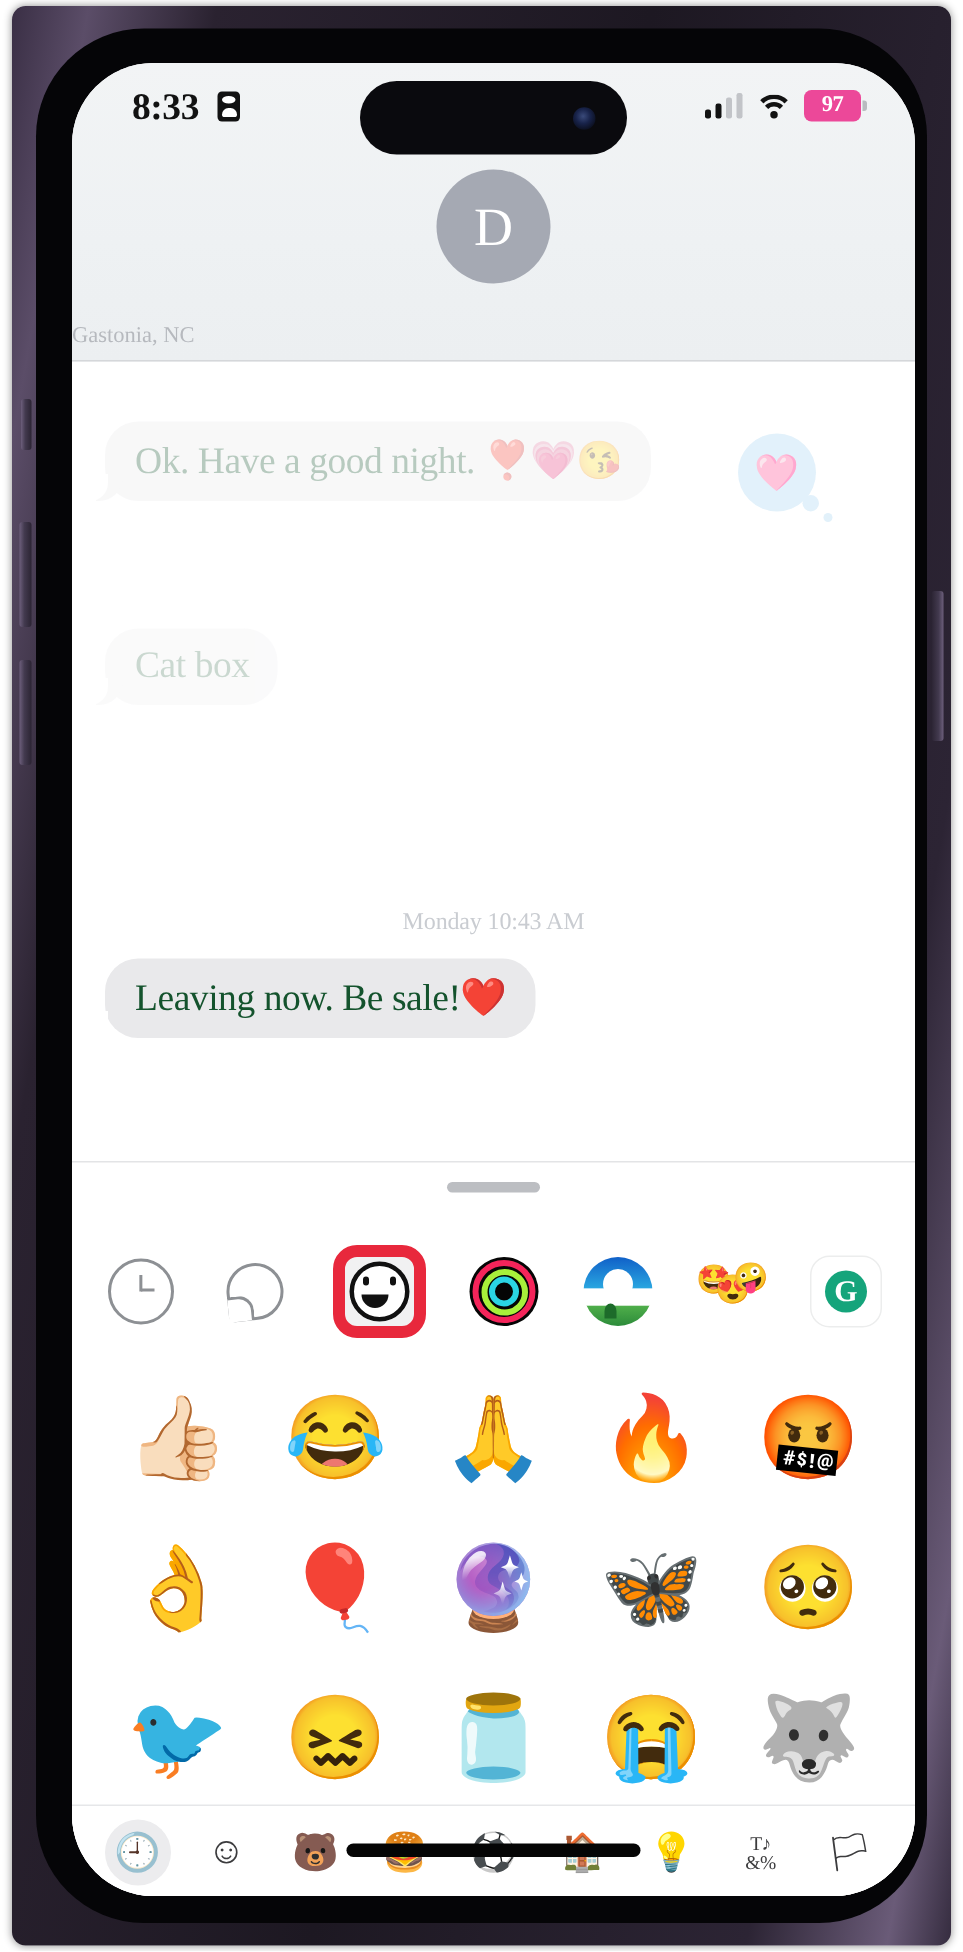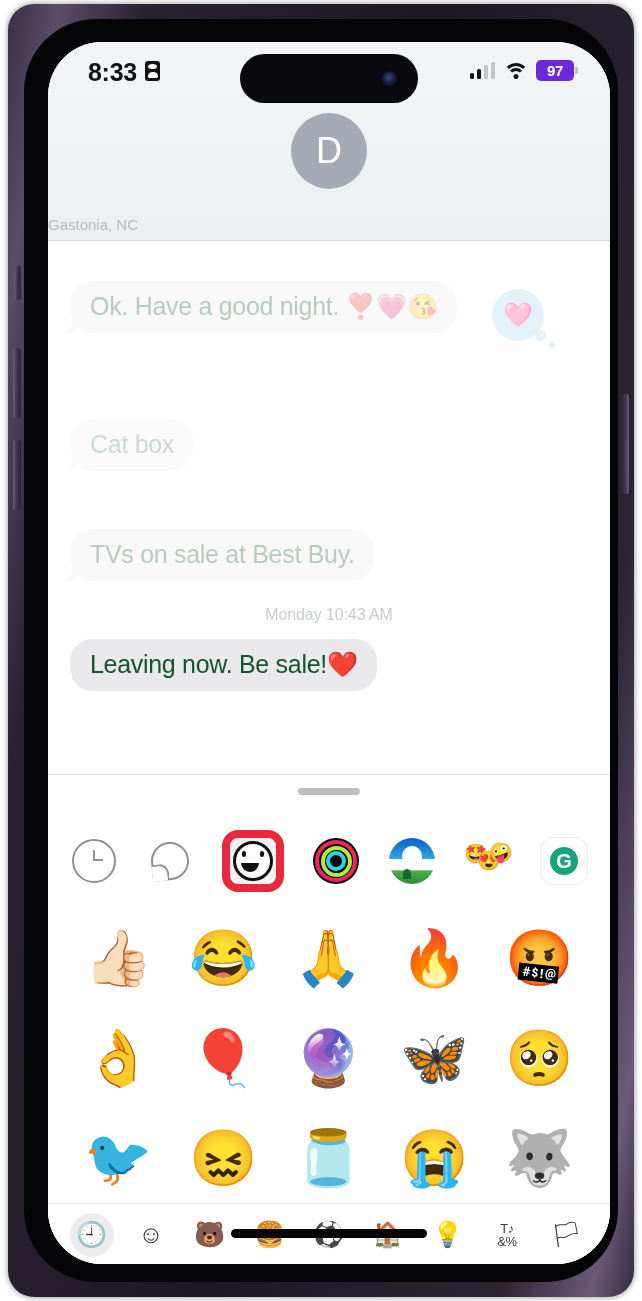--- a/index.html
+++ b/index.html
@@ -16,23 +16,24 @@
     background: #ffffff;
   }
 
   
   .phone-outer {
     position: absolute;
     left: 8px;
     top: 4px;
     width: 626px;
     height: 1293px;
-    border-radius: 26px;
+    border-radius: 9px;
     background: linear-gradient(100deg, #3a2f45 0%, #5b4d68 6%, #2a2230 16%, #1d1822 50%, #2c2434 84%, #6a5b78 95%, #352c3f 100%);
     box-shadow: 0 0 6px rgba(0,0,0,0.45);
+    font-family: Liberation Serif, serif;
   }
   .phone-inner-bezel {
     position: absolute;
     left: 16px;
     top: 15px;
     width: 594px;
     height: 1263px;
     border-radius: 72px;
     background: #050507;
   }
@@ -158,21 +159,21 @@
     left: 50%;
     transform: translateX(-50%);
     bottom: 0px;
     width: 5px; height: 5px;
     border-radius: 50%;
     background: #121212;
   }
   .battery {
     position: relative;
     width: 38px; height: 21px;
-    background: #6d28d9;
+    background: #ec4899;
     border-radius: 5px;
     display: flex;
     align-items: center;
     justify-content: center;
   }
   .battery:after {
     content: "";
     position: absolute;
     right: -4px;
     top: 7px;
@@ -657,25 +658,20 @@
           </div>
           <div class="tapback" style="left:444px; top:8px;">🩷</div>
         </div>
 
         <div class="msg-row" style="top:178px;">
           <div class="bubble faded-2 bubble-tail">
             <span>Cat box</span>
           </div>
         </div>
 
-        <div class="msg-row" style="top:288px;">
-          <div class="bubble faded-3 bubble-tail">
-            <span>TVs on sale at Best Buy.</span>
-          </div>
-        </div>
         <div class="timestamp" style="top:365px;">Monday 10:43 AM</div>
 
         <div class="msg-row" style="top:398px;">
           <div class="bubble bubble-tail">
             <span>Leaving now.  Be sale!</span><span class="emoji-inline">❤️</span>
           </div>
         </div>
 
       </div>
 

